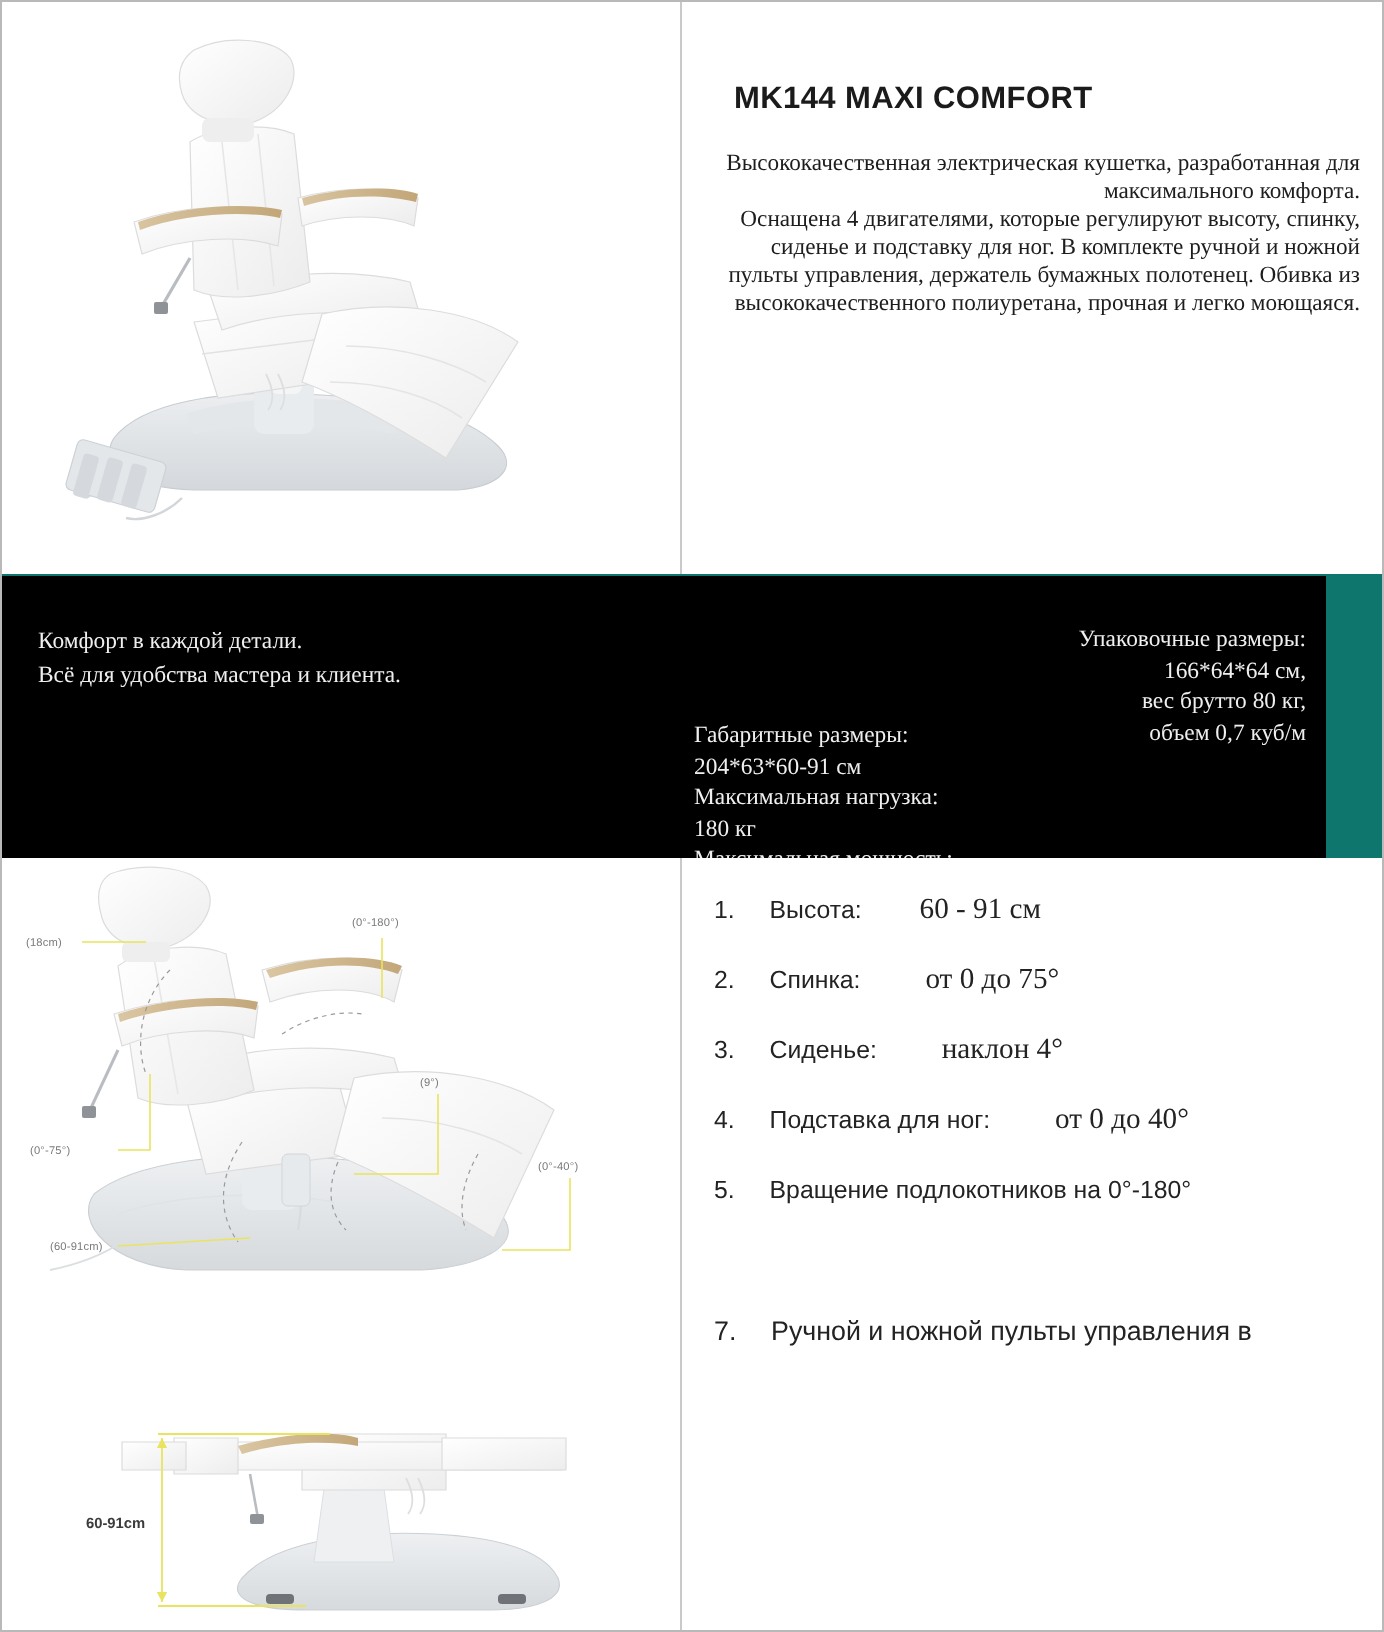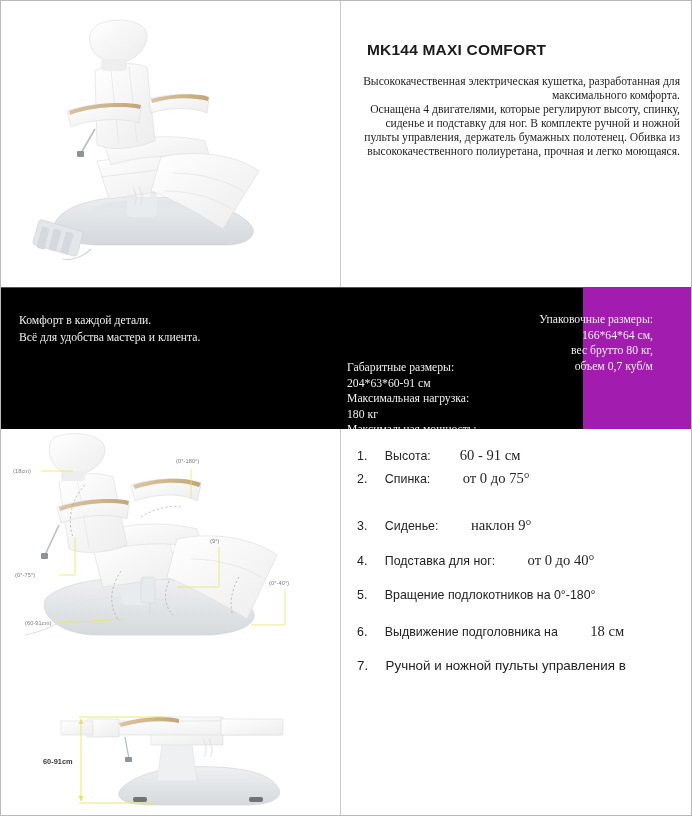--- a/index.html
+++ b/index.html
@@ -1,33 +1,33 @@
 <!DOCTYPE html>
 <html><head>
 <meta charset="utf-8">
 <style>
   html,body{margin:0;padding:0;background:#fff;}
   body{width:692px;height:816px;font-family:"Liberation Sans",sans-serif;
        -webkit-font-smoothing:antialiased;}
   .page{position:relative;width:692px;height:816px;box-sizing:border-box;
-        border:1px solid #b9b9b9;overflow:hidden;background:#a21caf;}
+        border:1px solid #b9b9b9;overflow:hidden;background:#0f766e;}
 
   
   .top{position:absolute;left:0;top:0;width:690px;height:286px;display:flex;}
   .top-left{position:relative;width:339px;height:286px;background:#fff;}
   .top-right{position:relative;width:351px;height:286px;background:#fff;
              border-left:1px solid #c9c9c9;box-sizing:border-box;}
   .title{position:absolute;left:26px;top:40px;font-size:15.5px;font-weight:bold;
          letter-spacing:.2px;color:#1b1b1b;}
   .desc{position:absolute;left:14px;top:74px;width:325px;
         font-family:"Liberation Serif",serif;font-size:11.6px;line-height:14.1px;
         color:#1d1d1d;text-align:right;}
 
   
-  .band{position:absolute;left:0;top:287px;width:582px;height:141px;background:#000;}
+  .band{position:absolute;left:0;top:287px;width:648px;height:141px;background:#000;padding-left:14px;}
   .band-tag{position:absolute;left:18px;top:25px;
             font-family:"Liberation Serif",serif;font-size:11.7px;line-height:16.5px;
             color:#efefef;}
   .band-col{position:absolute;top:24px;font-family:"Liberation Serif",serif;
             font-size:11.7px;line-height:15.6px;color:#efefef;}
   .band-col.c1{left:346px;width:130px;}
   .band-col.c2{left:482px;width:170px;}
 
   
   .bottom{position:absolute;left:0;top:428px;width:690px;height:386px;display:flex;}
@@ -250,43 +250,38 @@
           <text class="cap2" x="42" y="335">60-91cm</text>
         </g>
       </svg>
     </div>
 
     <div class="bot-right">
       <div class="feat" style="top:18px">
         <span class="num">1.</span>
         <span class="lbl">Высота:</span><span class="val">60 - 91 см</span>
       </div>
-      <div class="feat" style="top:41px">
+      <div class="feat" style="top:53px">
         <span class="num">2.</span>
         <span class="lbl">Спинка:</span>
         <span class="val">от 0 до 75°</span>
       </div>
       <div class="feat" style="top:88px">
         <span class="num">3.</span>
         <span class="lbl">Сиденье:</span>
-        <span class="val">наклон 9°</span>
+        <span class="val">наклон 4°</span>
       </div>
       <div class="feat" style="top:123px">
         <span class="num">4.</span>
         <span class="lbl">Подставка для ног:</span>
         <span class="val">от 0 до 40°</span>
       </div>
       <div class="feat" style="top:159px">
         <span class="num">5.</span>
         <span class="lbl">Вращение подлокотников на 0°-180°</span>
       </div>
-      <div class="feat" style="top:194px">
-        <span class="num">6.</span>
-        <span class="lbl">Выдвижение подголовника на</span>
-        <span class="val">18 см</span>
-      </div>
       <div class="feat bold" style="top:228px">
         <span class="num">7.</span>
         <span class="lbl">Ручной и ножной пульты управления в</span>
       </div>
     </div>
   </div>
 </div>
 
 </body></html>

